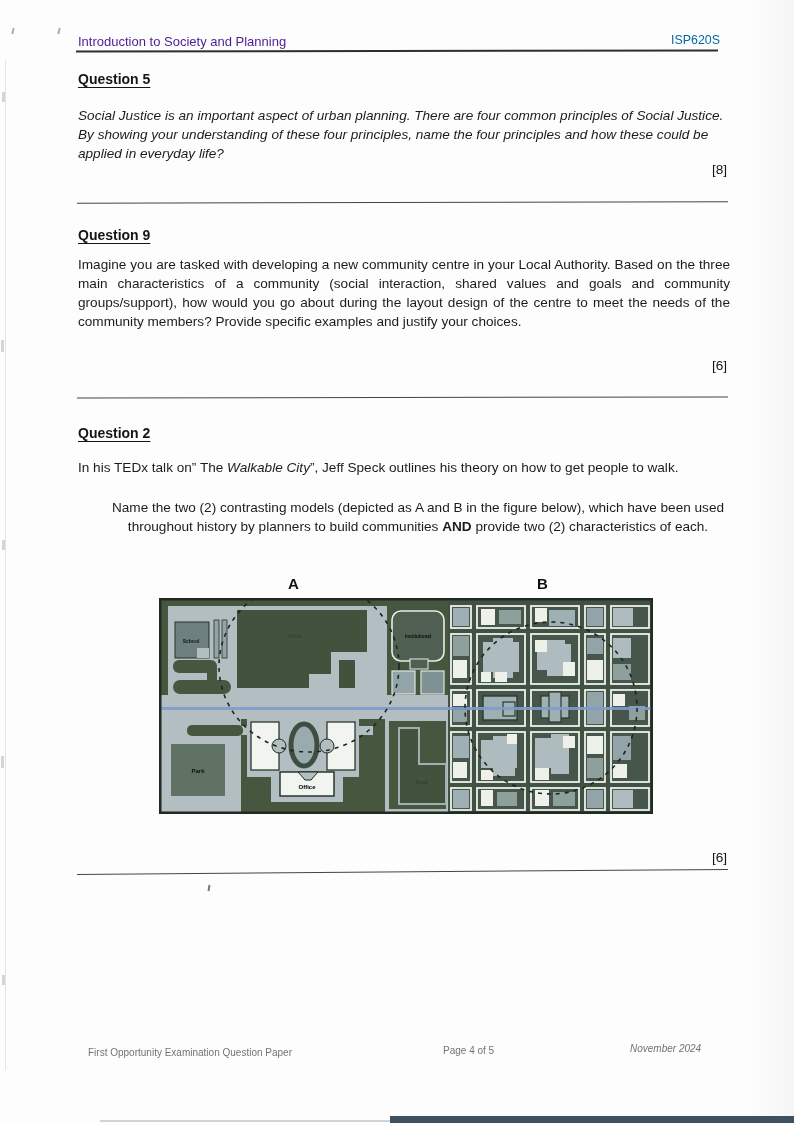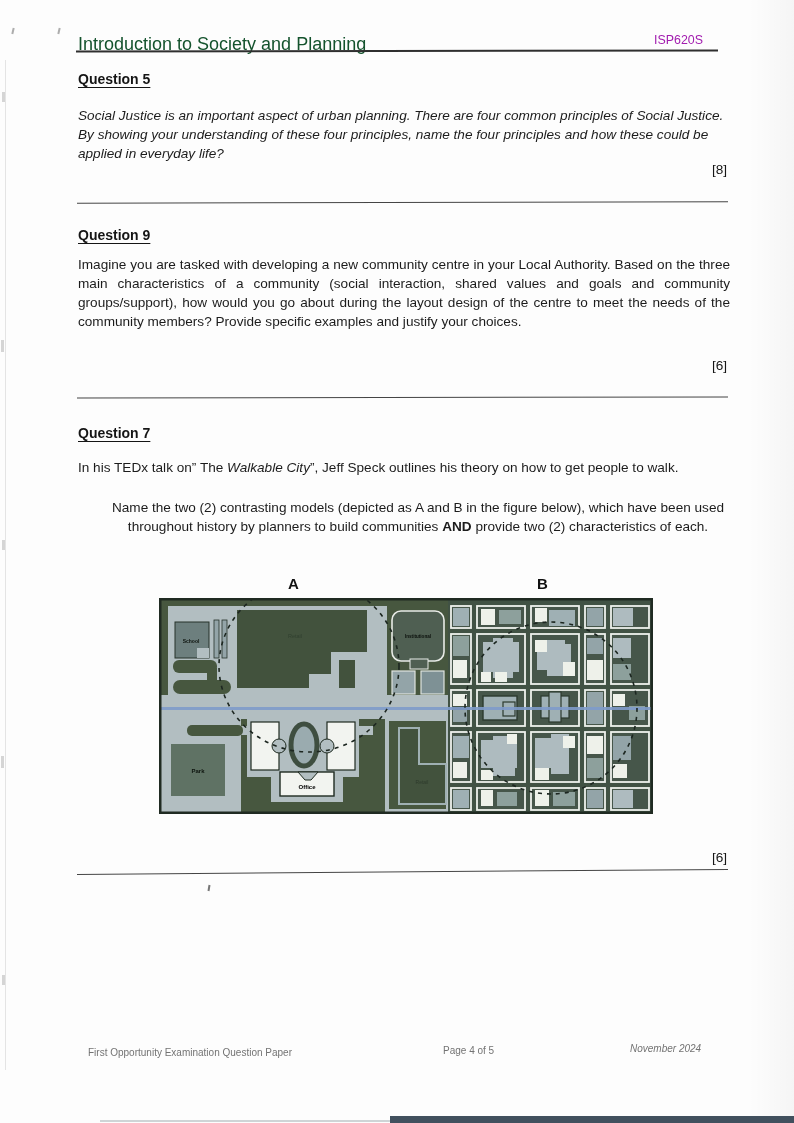--- a/index.html
+++ b/index.html
@@ -2,22 +2,22 @@
 <html><head>
 <meta charset="utf-8">
 <style>
   html,body{margin:0;padding:0;}
   body{
     width:794px;height:1123px;position:relative;background:#fdfdfd;
     font-family:"Liberation Sans", sans-serif;color:#1b1b1b;overflow:hidden;
   }
   .abs{position:absolute;}
   
-  .hdr-left{left:78px;top:34px;font-size:18px;color:#14532d;}
-  .hdr-right{left:62px;top:33px;width:641px;text-align:right;font-size:12.4px;color:#a21caf;}
+  .hdr-left{left:78px;top:34px;font-size:13px;color:#4c1d95;}
+  .hdr-right{left:79px;top:33px;width:641px;text-align:right;font-size:12.4px;color:#0369a1;}
   .hdr-rule{left:76px;top:50px;width:642px;height:1.6px;background:#2f2f2f;transform:rotate(-0.08deg);}
   
   .qhead{font-size:14px;font-weight:bold;color:#151515;
          text-decoration:underline;text-underline-offset:3px;text-decoration-thickness:1.4px;}
   .q5h{left:78px;top:71px;}
   .q6h{left:78px;top:227px;}
   .q7h{left:78px;top:425px;}
   
   .para{font-size:13.6px;line-height:19px;color:#1c1c1c;}
   .q5p{left:78px;top:106px;width:650px;font-style:italic;}
@@ -75,21 +75,21 @@
 <div class="abs qhead q5h">Question 5</div>
 <div class="abs para q5p">Social Justice is an important aspect of urban planning. There are four common principles of Social Justice. By showing your understanding of these four principles, name the four principles and how these could be applied in everyday life?</div>
 <div class="abs marks m8">[8]</div>
 <div class="abs rule rule1"></div>
 
 <div class="abs qhead q6h">Question 9</div>
 <div class="abs para q6p">Imagine you are tasked with developing a new community centre in your Local Authority. Based on the three main characteristics of a community (social interaction, shared values and goals and community groups/support), how would you go about during the layout design of the centre to meet the needs of the community members? Provide specific examples and justify your choices.</div>
 <div class="abs marks m6a">[6]</div>
 <div class="abs rule rule2"></div>
 
-<div class="abs qhead q7h">Question 7</div>
+<div class="abs qhead q7h">Question 2</div>
 <div class="abs para q7p1"><span>In his TEDx talk on” The </span><i>Walkable City</i><span>”, Jeff Speck outlines his theory on how to get people to walk.</span></div>
 <div class="abs para q7p2"><span>Name the two (2) contrasting models (depicted as A and B in the figure below), which have been used throughout history by planners to build communities </span><b>AND</b><span> provide two (2) characteristics of each.</span></div>
 
 <div class="abs figure">
   <span class="fig-label fl-a">A</span>
   <span class="fig-label fl-b">B</span>
   <svg class="fig-map" width="494" height="216" viewBox="0 0 494 216">
     <defs>
       <clipPath id="figclip">
           <rect x="2" y="2" width="490" height="212"></rect>

